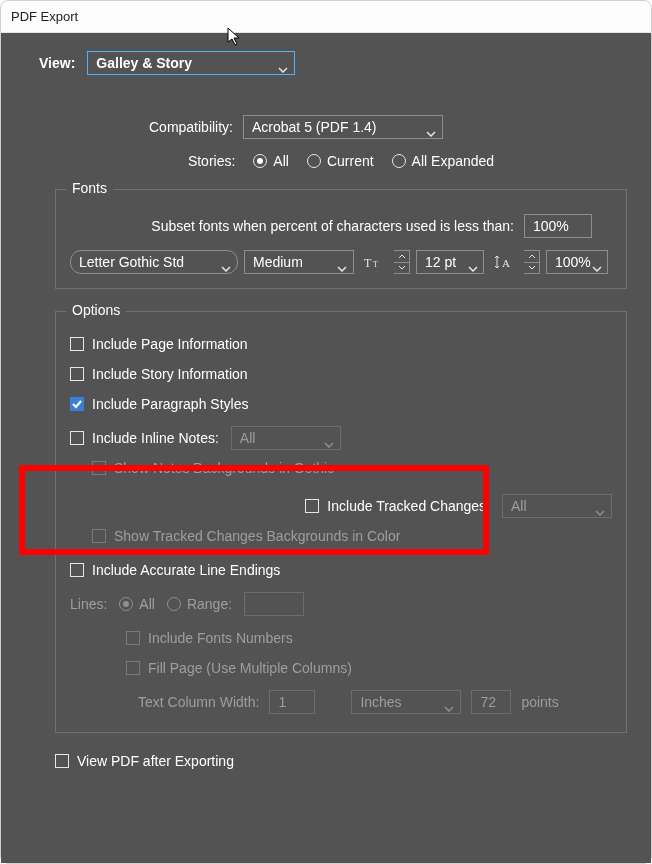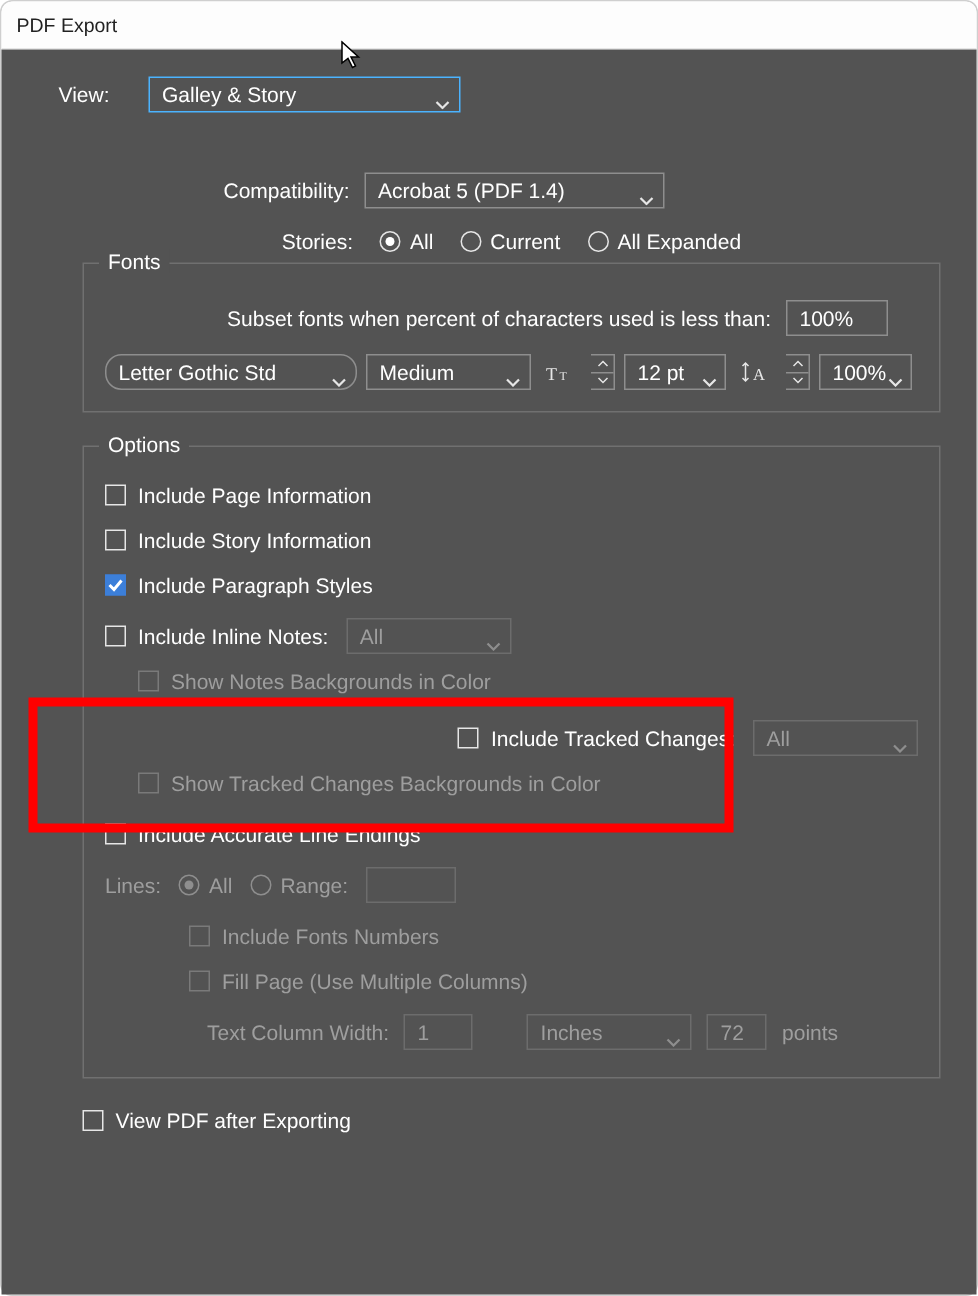--- a/index.html
+++ b/index.html
@@ -151,21 +151,21 @@
   <div class="body">
 
     <div class="cursor-arrow" style="left:226px; top:-6px;">
       <svg viewBox="0 0 16 20">
           <path d="M1 1 L1 15 L5 12 L8 18 L10 17 L7 11 L12 11 Z" fill="#fff" stroke="#000" stroke-width="1"></path>
         </svg>
     </div>
 
     <div class="content">
 
-      <div class="row" style="gap:26px; margin-left:20px;">
+      <div class="row" style="gap:12px; margin-left:20px;font-weight:bold;">
         <span class="label">View:</span>
         <div class="dropdown dropdown-glow" style="width:208px;">
           <span>Galley &amp; Story</span>
           <span class="chev"><svg viewBox="0 0 10 6">
                 <polyline points="1,1 5,5 9,1" fill="none" stroke-width="1.5"></polyline>
               </svg></span>
         </div>
       </div>
 
       <div class="row" style="gap:10px; margin-top:40px; justify-content:center; padding-right:60px;">
@@ -187,21 +187,21 @@
         <label class="row" style="gap:0;">
           <span class="radio"></span>
           <span class="label">Current</span>
         </label>
         <label class="row" style="gap:0;">
           <span class="radio"></span>
           <span class="label">All Expanded</span>
         </label>
       </div>
 
-      <div class="fieldset" style="margin-left:36px; margin-right:6px; margin-top:6px;">
+      <div class="fieldset" style="margin-left:36px; margin-right:6px; margin-top:20px;">
         <div class="legend">Fonts</div>
         <div class="row" style="gap:10px; justify-content:flex-end; padding-right:20px;">
           <span class="label">Subset fonts when percent of characters used is less than:</span>
           <div class="textbox" style="width:68px;">
             <span>100%</span>
           </div>
         </div>
         <div class="row" style="gap:6px; margin-top:12px;">
           <div class="dropdown" style="width:168px;border-radius:11px;">
             <span>Letter Gothic Std</span>
@@ -296,21 +296,21 @@
           <div class="dropdown dd-disabled" style="width:110px;">
             <span>All</span>
             <span class="chev"><svg viewBox="0 0 10 6">
                   <polyline points="1,1 5,5 9,1" fill="none" stroke-width="1.5"></polyline>
                 </svg></span>
           </div>
         </div>
 
         <label class="row" style="margin-bottom:18px; margin-left:22px;">
           <span class="checkbox disabled"></span>
-          <span class="label-disabled">Show Notes Backgrounds in Color</span>
+          <span class="label-disabled">Show Notes Backgrounds in Gothic</span>
         </label>
 
         <div class="row" style="margin-bottom:10px; gap:12px;justify-content:flex-end;">
           <label class="row">
             <span class="checkbox"></span>
             <span class="label">Include Tracked Changes:</span>
           </label>
           <div class="dropdown dd-disabled" style="width:110px;">
             <span>All</span>
             <span class="chev"><svg viewBox="0 0 10 6">

